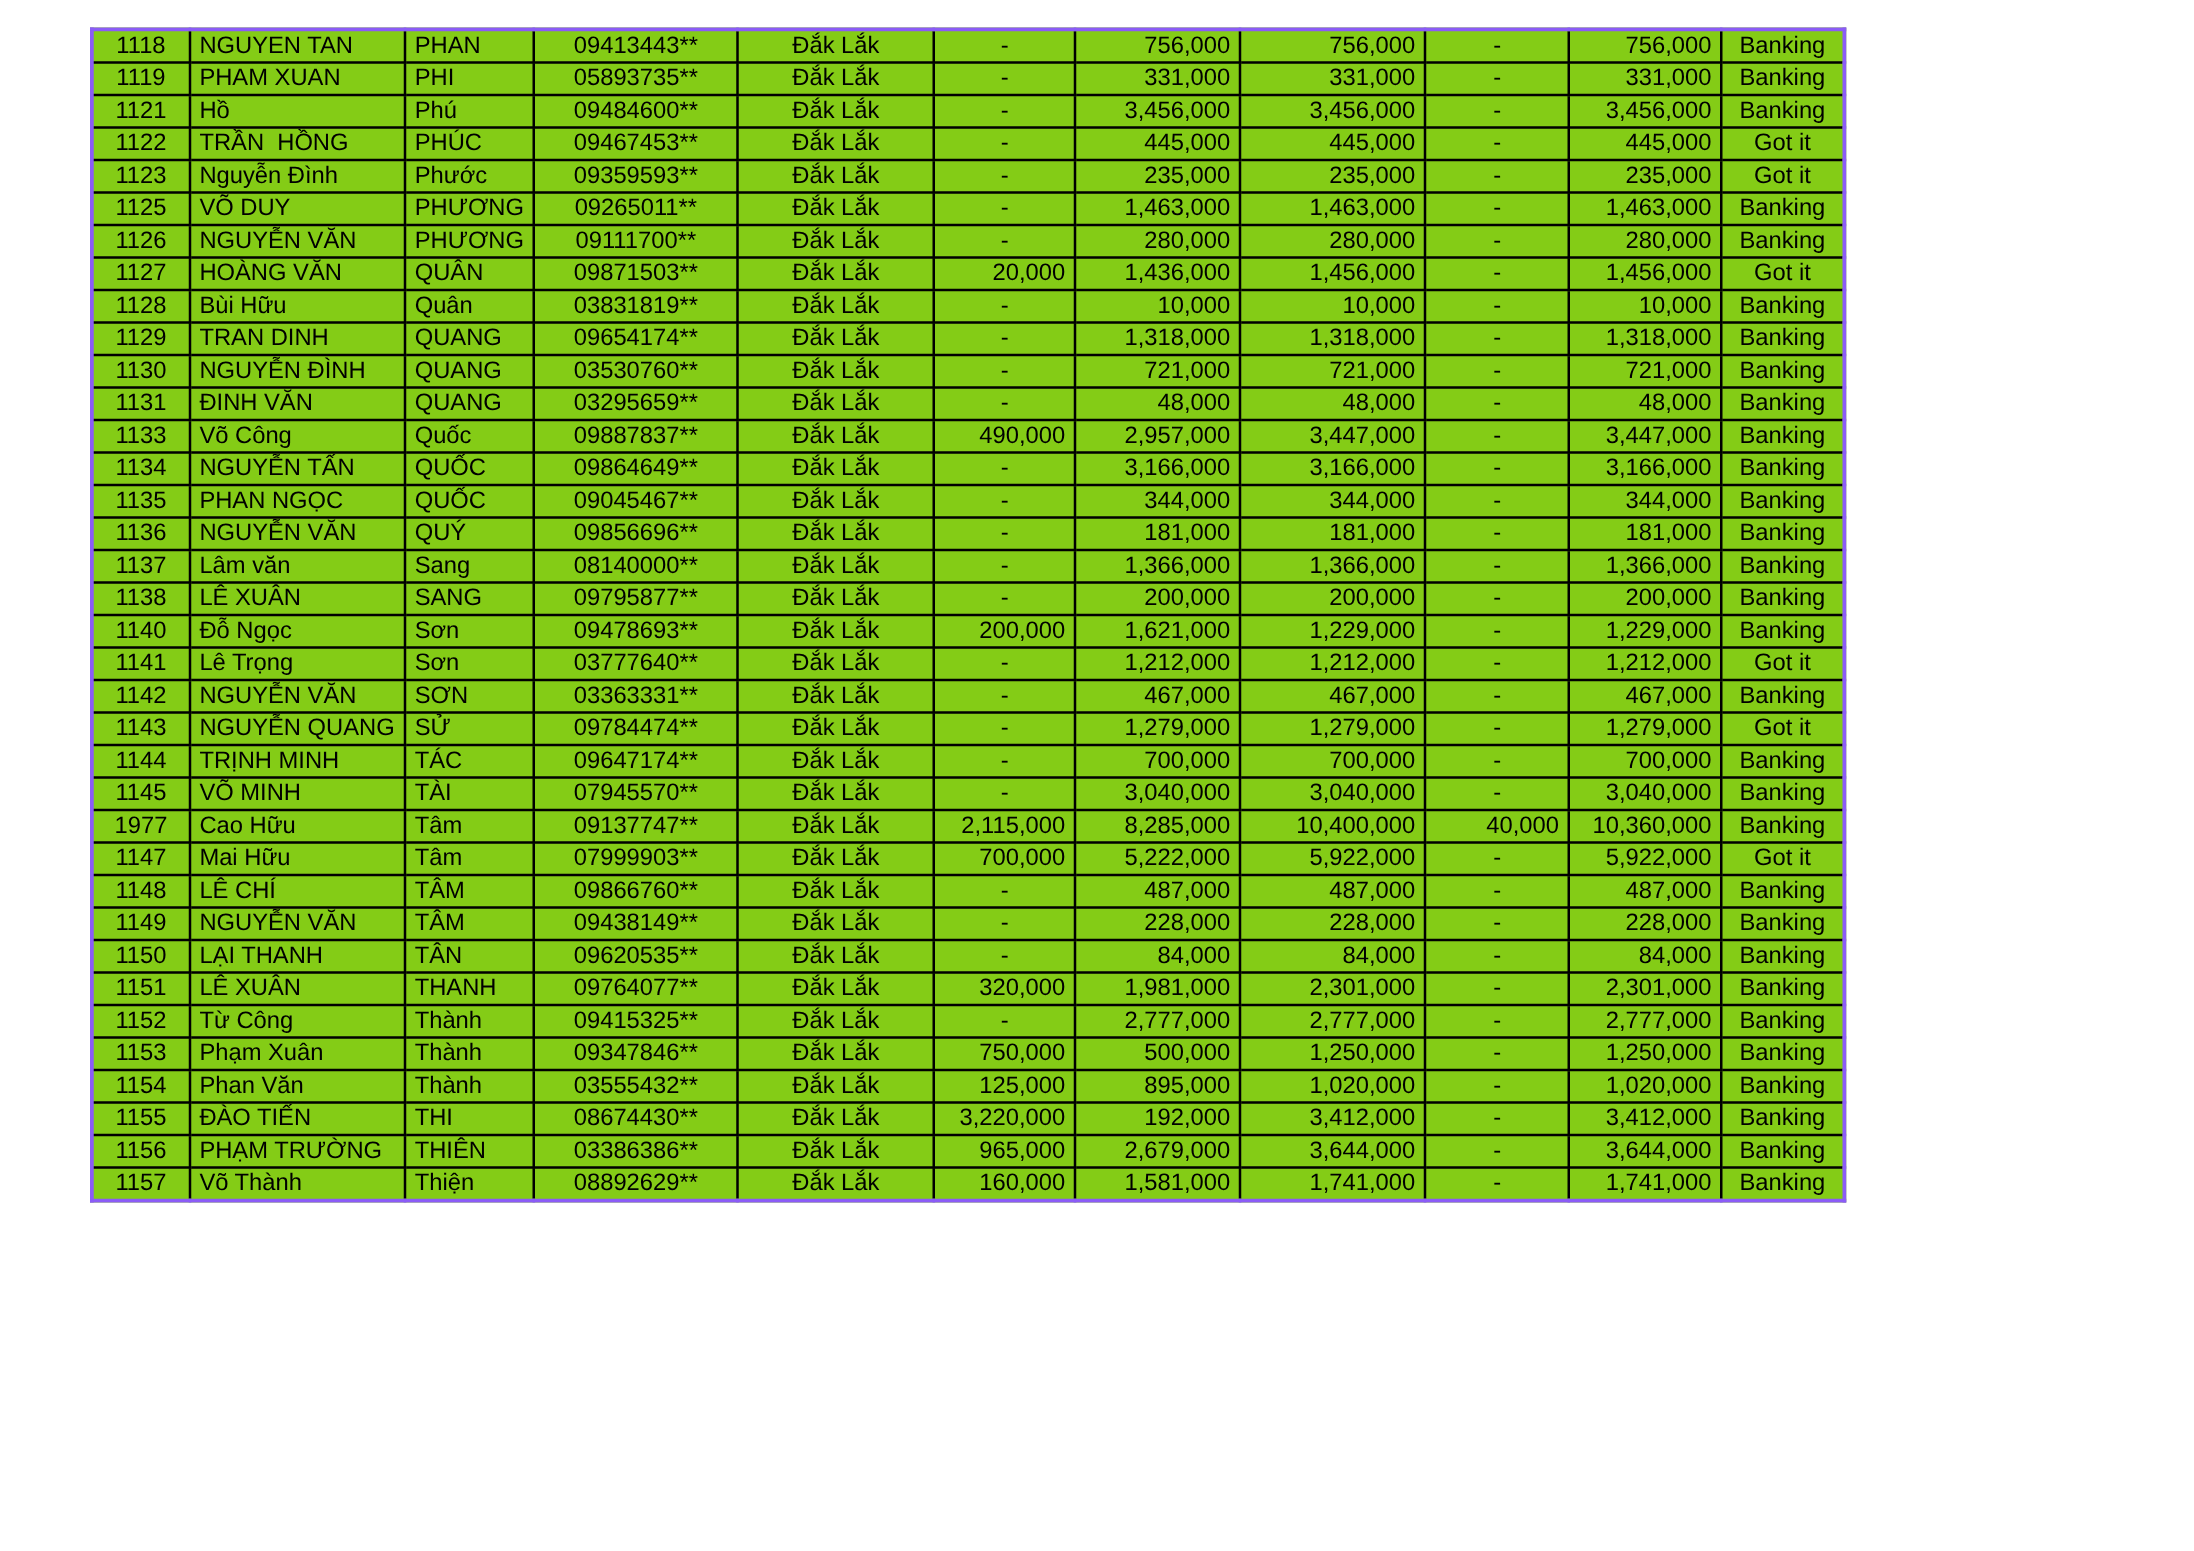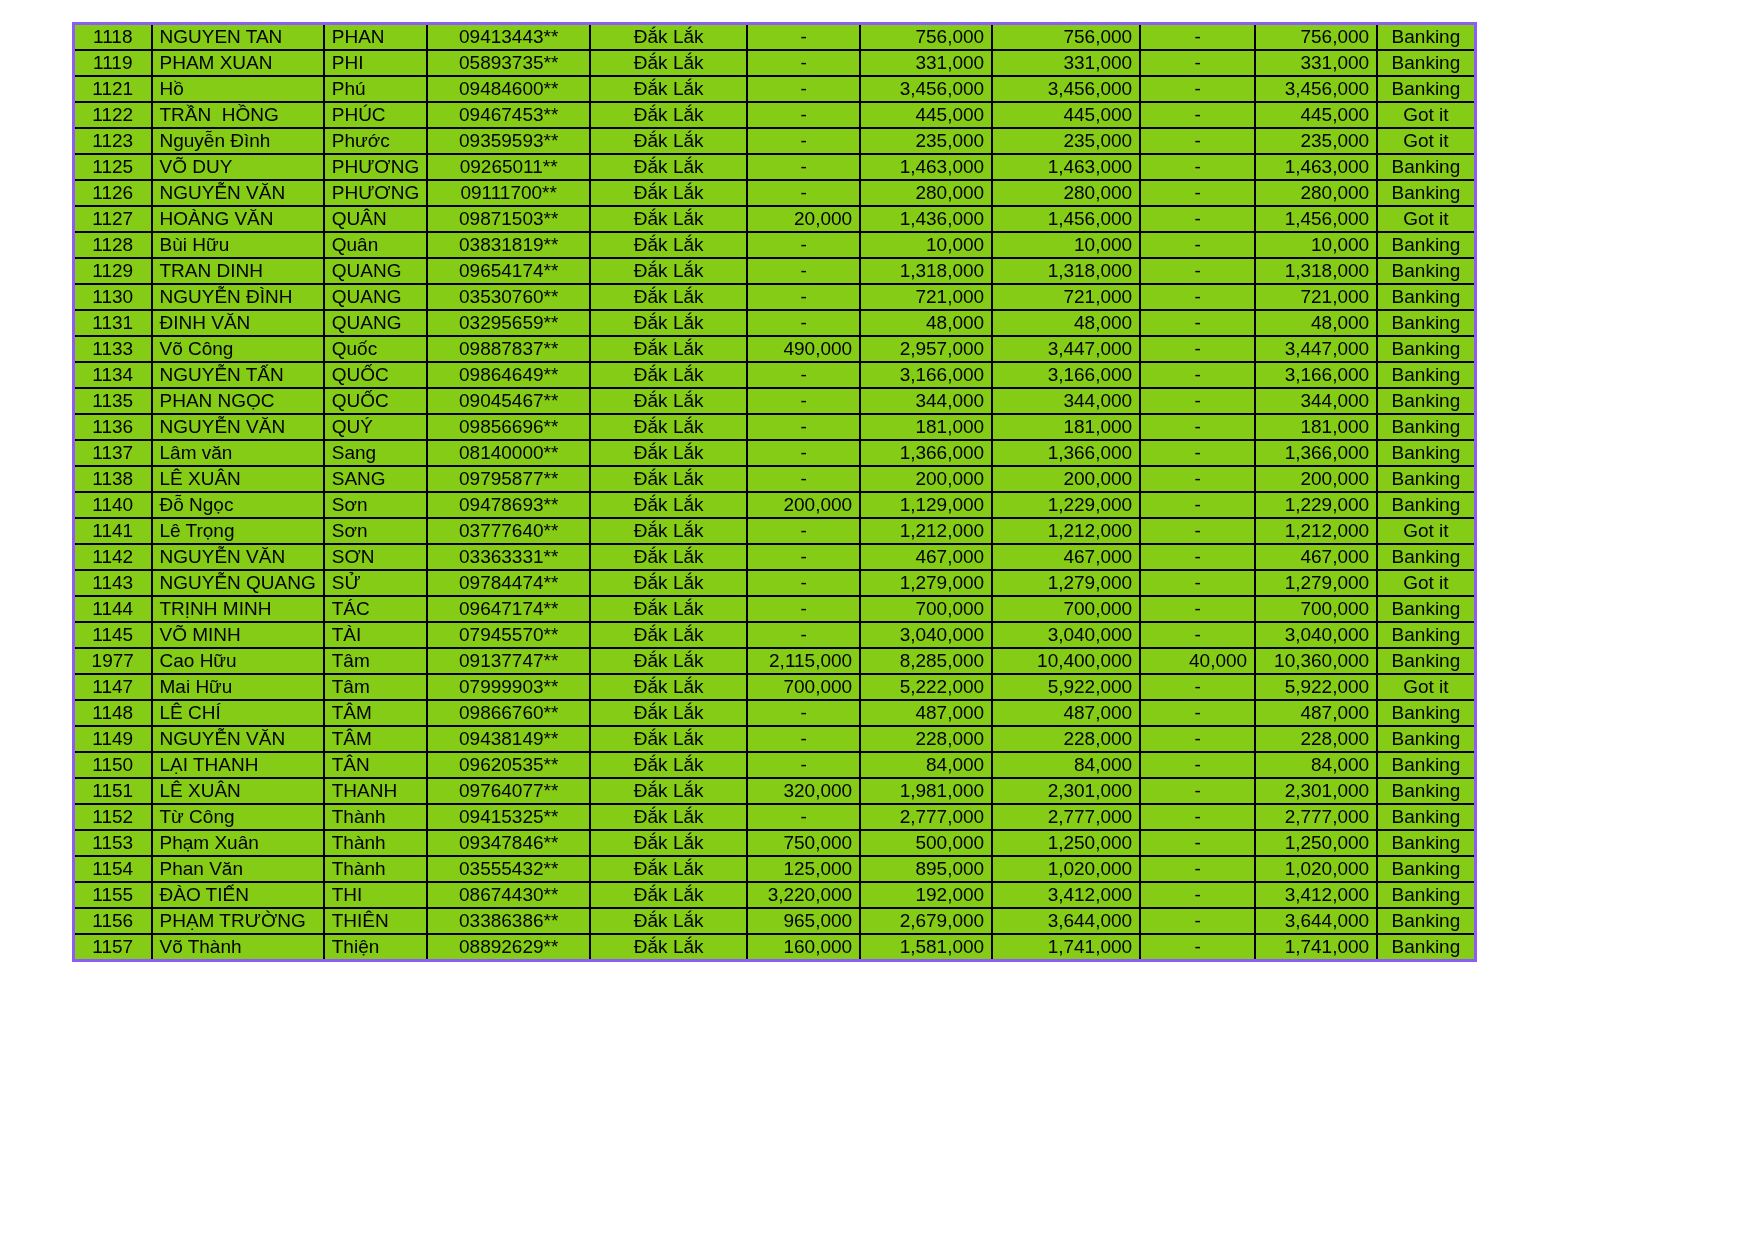--- a/index.html
+++ b/index.html
@@ -291,21 +291,21 @@
           <td class="right">200,000</td>
           <td class="center">Banking</td>
         </tr>
         <tr>
           <td class="center">1140</td>
           <td class="left">Đỗ Ngọc</td>
           <td class="left">Sơn</td>
           <td class="center">09478693**</td>
           <td class="center">Đắk Lắk</td>
           <td class="right">200,000</td>
-          <td class="right">1,129,000</td>
+          <td class="right">1,621,000</td>
           <td class="right">1,229,000</td>
           <td class="center">-</td>
           <td class="right">1,229,000</td>
           <td class="center">Banking</td>
         </tr>
         <tr>
           <td class="center">1141</td>
           <td class="left">Lê Trọng</td>
           <td class="left">Sơn</td>
           <td class="center">03777640**</td>

